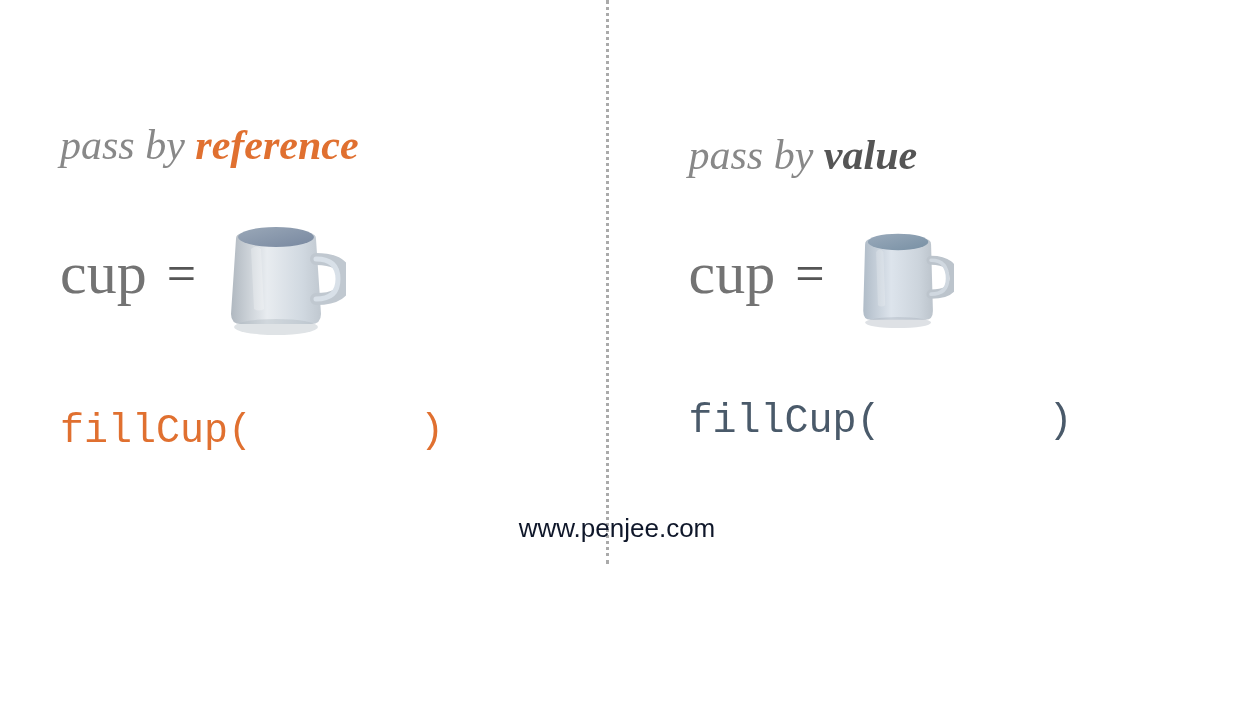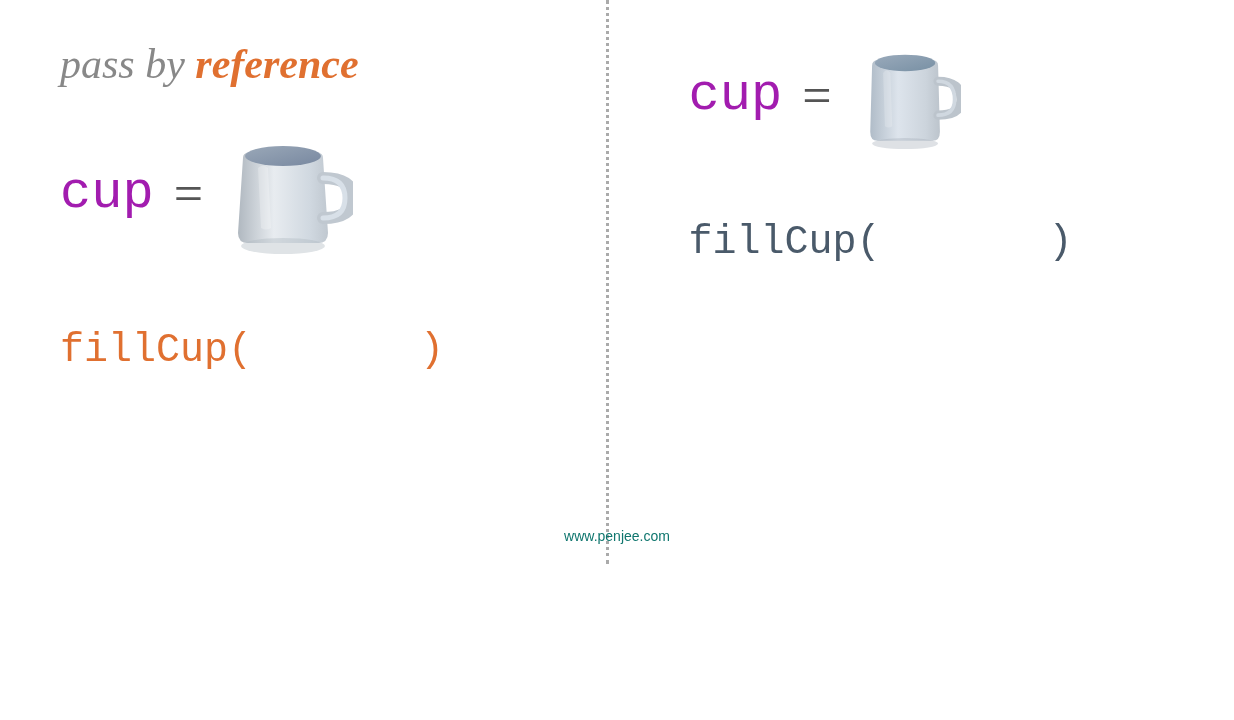--- a/index.html
+++ b/index.html
@@ -59,23 +59,23 @@
     }
 
     .cup-row {
       display: flex;
       align-items: center;
       margin-top: 10px;
       margin-bottom: 50px;
     }
 
     .cup-label {
-      font-size: 52px;
-      color: #a21caf;
-      font-family: Liberation Mono, monospace;
+      font-size: 60px;
+      color: #737373;
+      font-family: Liberation Serif, serif;
       margin-right: 20px;
     }
 
     .equals {
       font-size: 52px;
       color: #555555;
       margin-right: 20px;
     }
 
     
@@ -100,31 +100,32 @@
       color: #4a5a6a;
     }
 
     .paren-orange { color: #e07030; }
 
     .footer {
       position: absolute;
       bottom: 20px;
       left: 50%;
       transform: translateX(-50%);
-      font-size: 14px;
-      color: #0f766e;
+      font-size: 26px;
+      color: #0f172a;
       font-family: Arial, sans-serif;
       white-space: nowrap;
     }
 
     .page-wrapper {
       width: 1234px;
       height: 564px;
       display: flex;
       position: relative;
+      align-items: center;
     }
   </style>
 </head>
 <body>
 
 <div class="page-wrapper">
 
   <div class="panel">
 
     <div class="section-title">
@@ -170,20 +171,23 @@
     <div class="fill-code paren-orange">
       <span>fillCup(</span>&nbsp;&nbsp;&nbsp;&nbsp;&nbsp;&nbsp;&nbsp;<span>)</span>
     </div>
 
   </div>
 
   <div class="divider"></div>
 
   <div class="panel panel-right">
 
+    <div class="section-title">
+      <span class="title-pass">pass by </span><span class="title-keyword-right">value</span>
+    </div>
 
     <div class="cup-row">
       <span class="cup-label">cup</span>
       <span class="equals">=</span>
 
       <svg class="cup-svg-small" viewBox="0 0 110 120" xmlns="http://www.w3.org/2000/svg">
         <defs>
           <linearGradient id="mugGradR" x1="0%" y1="0%" x2="100%" y2="0%">
             <stop offset="0%" style="stop-color:#b0bcc8;stop-opacity:1"></stop>
             <stop offset="40%" style="stop-color:#dde4ec;stop-opacity:1"></stop>

